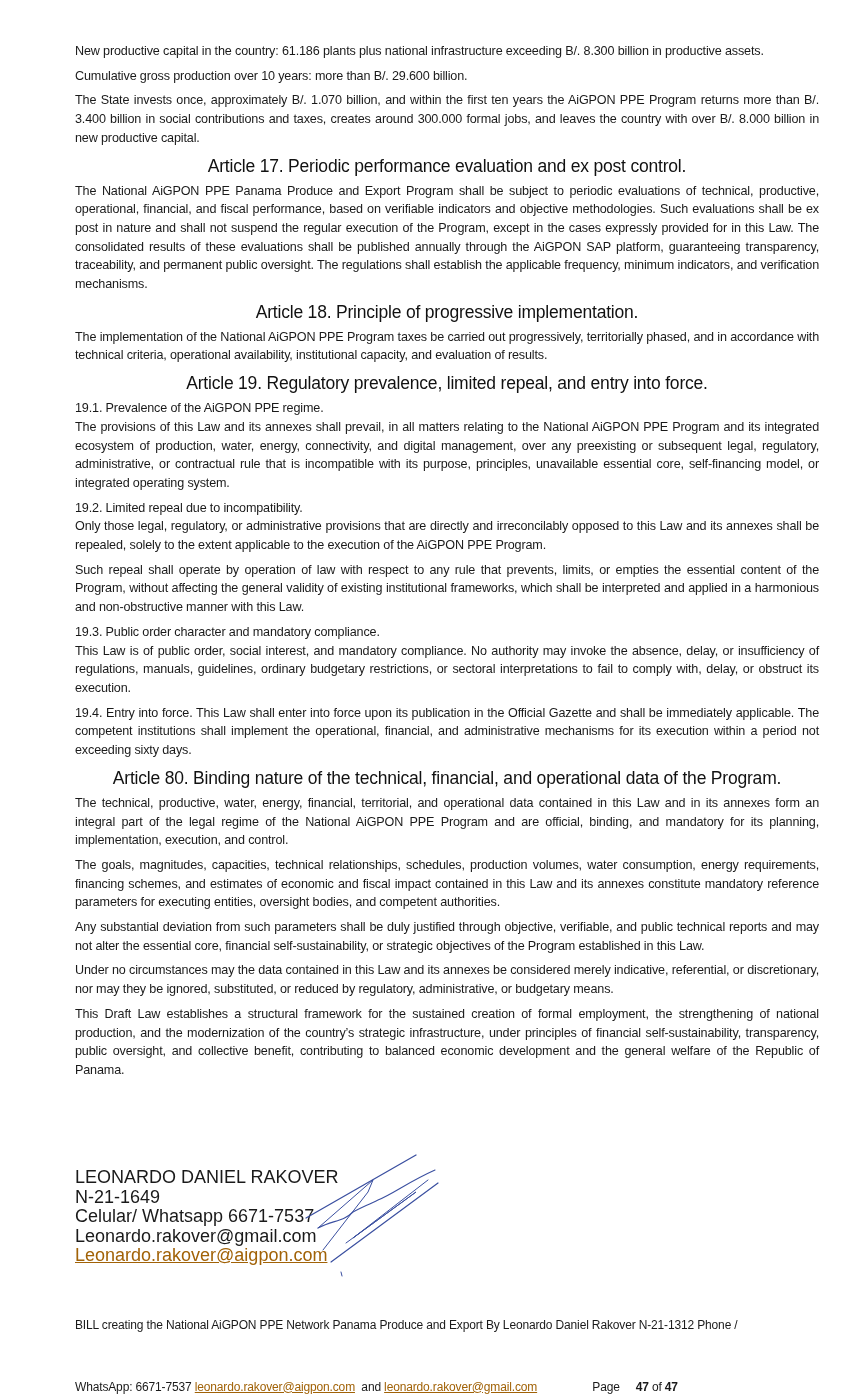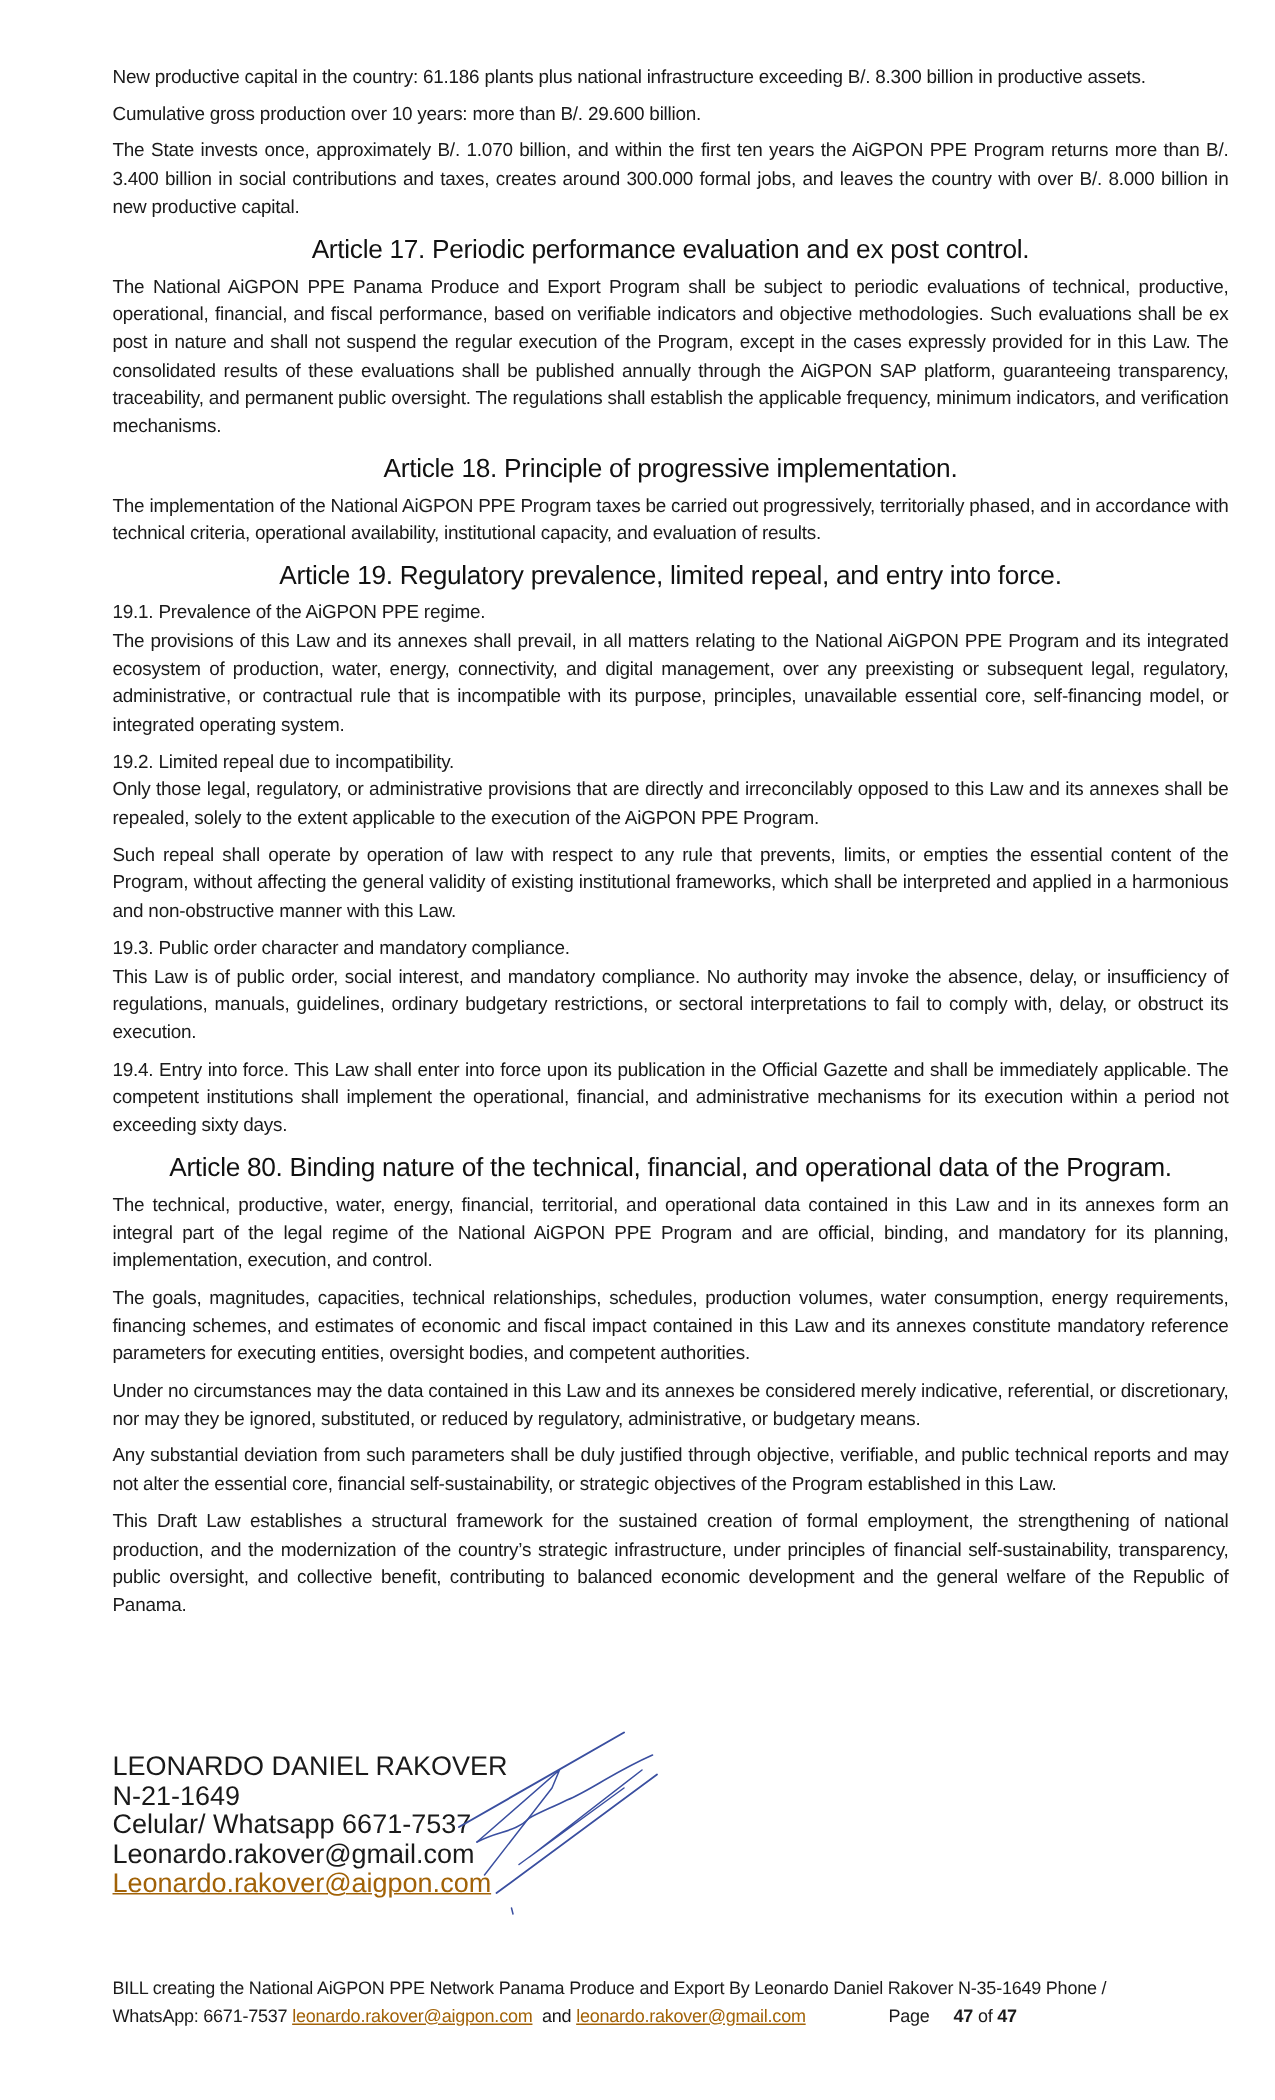--- a/index.html
+++ b/index.html
@@ -8,21 +8,21 @@
     .page { position: absolute; left: 75px; top: 42px; width: 744px; }
     p { margin: 0; font-size: 12.6px; line-height: 18.7px; text-align: justify; letter-spacing: -0.15px; }
     .gap { margin-top: 6px; }
     h2 { margin: 6px 0 4px 0; font-weight: normal; font-size: 17.5px; line-height: 24px; letter-spacing: -0.2px; color: #111; text-align: center; }
     .sub { margin-top: 6px; }
     .sig-block { position: absolute; left: 75px; top: 1168px; font-size: 18px; line-height: 19.5px; color: #1a1a1a; }
     .sig-block div { white-space: nowrap; }
     a.link { color: #a16207; text-decoration: underline; }
     .signature { position: absolute; left: 298px; top: 1150px; width: 145px; height: 130px; }
     .footer { position: absolute; left: 75px; top: 1316px; width: 740px; font-size: 12px; line-height: 18.5px; color: #1a1a1a; letter-spacing: -0.15px; }
-    .footer .pg { display: inline-block; margin-left: 52px; }
+    .footer .pg { display: inline-block; margin-left: 52px; margin-top: 43px; }
     .footer b { font-weight: bold; }
   </style>
 </head>
 <body>
 
 <div class="page">
   <p>New productive capital in the country: 61.186 plants plus national infrastructure exceeding B/. 8.300 billion in productive assets.</p>
   <p class="gap">Cumulative gross production over 10 years: more than B/. 29.600 billion.</p>
   <p class="gap">The State invests once, approximately B/. 1.070 billion, and within the first ten years the AiGPON PPE Program returns more than B/. 3.400 billion in social contributions and taxes, creates around 300.000 formal jobs, and leaves the country with over B/. 8.000 billion in new productive capital.</p>
 
@@ -38,22 +38,22 @@
   <p class="sub">19.2. Limited repeal due to incompatibility.</p>
   <p>Only those legal, regulatory, or administrative provisions that are directly and irreconcilably opposed to this Law and its annexes shall be repealed, solely to the extent applicable to the execution of the AiGPON PPE Program.</p>
   <p class="gap">Such repeal shall operate by operation of law with respect to any rule that prevents, limits, or empties the essential content of the Program, without affecting the general validity of existing institutional frameworks, which shall be interpreted and applied in a harmonious and non-obstructive manner with this Law.</p>
   <p class="sub">19.3. Public order character and mandatory compliance.</p>
   <p>This Law is of public order, social interest, and mandatory compliance. No authority may invoke the absence, delay, or insufficiency of regulations, manuals, guidelines, ordinary budgetary restrictions, or sectoral interpretations to fail to comply with, delay, or obstruct its execution.</p>
   <p class="gap">19.4. Entry into force. This Law shall enter into force upon its publication in the Official Gazette and shall be immediately applicable. The competent institutions shall implement the operational, financial, and administrative mechanisms for its execution within a period not exceeding sixty days.</p>
 
   <h2>Article 80. Binding nature of the technical, financial, and operational data of the Program.</h2>
   <p>The technical, productive, water, energy, financial, territorial, and operational data contained in this Law and in its annexes form an integral part of the legal regime of the National AiGPON PPE Program and are official, binding, and mandatory for its planning, implementation, execution, and control.</p>
   <p class="gap">The goals, magnitudes, capacities, technical relationships, schedules, production volumes, water consumption, energy requirements, financing schemes, and estimates of economic and fiscal impact contained in this Law and its annexes constitute mandatory reference parameters for executing entities, oversight bodies, and competent authorities.</p>
+  <p class="gap">Any substantial deviation from such parameters shall be duly justified through objective, verifiable, and public technical reports and may not alter the essential core, financial self-sustainability, or strategic objectives of the Program established in this Law.</p>
   <p class="gap">Under no circumstances may the data contained in this Law and its annexes be considered merely indicative, referential, or discretionary, nor may they be ignored, substituted, or reduced by regulatory, administrative, or budgetary means.</p>
-  <p class="gap">Any substantial deviation from such parameters shall be duly justified through objective, verifiable, and public technical reports and may not alter the essential core, financial self-sustainability, or strategic objectives of the Program established in this Law.</p>
   <p class="gap">This Draft Law establishes a structural framework for the sustained creation of formal employment, the strengthening of national production, and the modernization of the country’s strategic infrastructure, under principles of financial self-sustainability, transparency, public oversight, and collective benefit, contributing to balanced economic development and the general welfare of the Republic of Panama.</p>
 </div>
 
 <div class="sig-block">
   <div>LEONARDO DANIEL RAKOVER</div>
   <div>N-21-1649</div>
   <div>Celular/ Whatsapp 6671-7537</div>
   <div>Leonardo.rakover@gmail.com</div>
   <div><a class="link">Leonardo.rakover@aigpon.com</a></div>
 </div>
@@ -63,21 +63,21 @@
     <path d="M8 68 L118 5" stroke-width="1.3"></path>
     <path d="M20 78 L75 30 L70 42 L25 100" stroke-width="1"></path>
     <path d="M20 78 C35 70, 45 72, 55 62 C62 58, 70 55, 80 50 C95 44, 110 32, 137 20" stroke-width="1.1"></path>
     <path d="M48 93 L118 42 L55 88 L130 30" stroke-width="1"></path>
     <path d="M33 112 L140 33" stroke-width="1.2"></path>
     <path d="M43 122 L44 126" stroke-width="1"></path>
   </g>
 </svg>
 
 <div class="footer">
-  <div>BILL creating the National AiGPON PPE Network Panama Produce and Export  By Leonardo Daniel Rakover N-35-1649 Phone /</div>
+  <div>BILL creating the National AiGPON PPE Network Panama Produce and Export  By Leonardo Daniel Rakover N-21-1312 Phone /</div>
   <div>
     <span>WhatsApp: 6671-7537 </span><a class="link">leonardo.rakover@aigpon.com</a><span style="white-space:pre">  and </span><a class="link">leonardo.rakover@gmail.com</a>
     <span class="pg">
       <span>Page</span>&nbsp;&nbsp;&nbsp;&nbsp;&nbsp;<b>47</b>
       <span>of</span>
       <b>47</b>
     </span>
   </div>
 </div>
 

